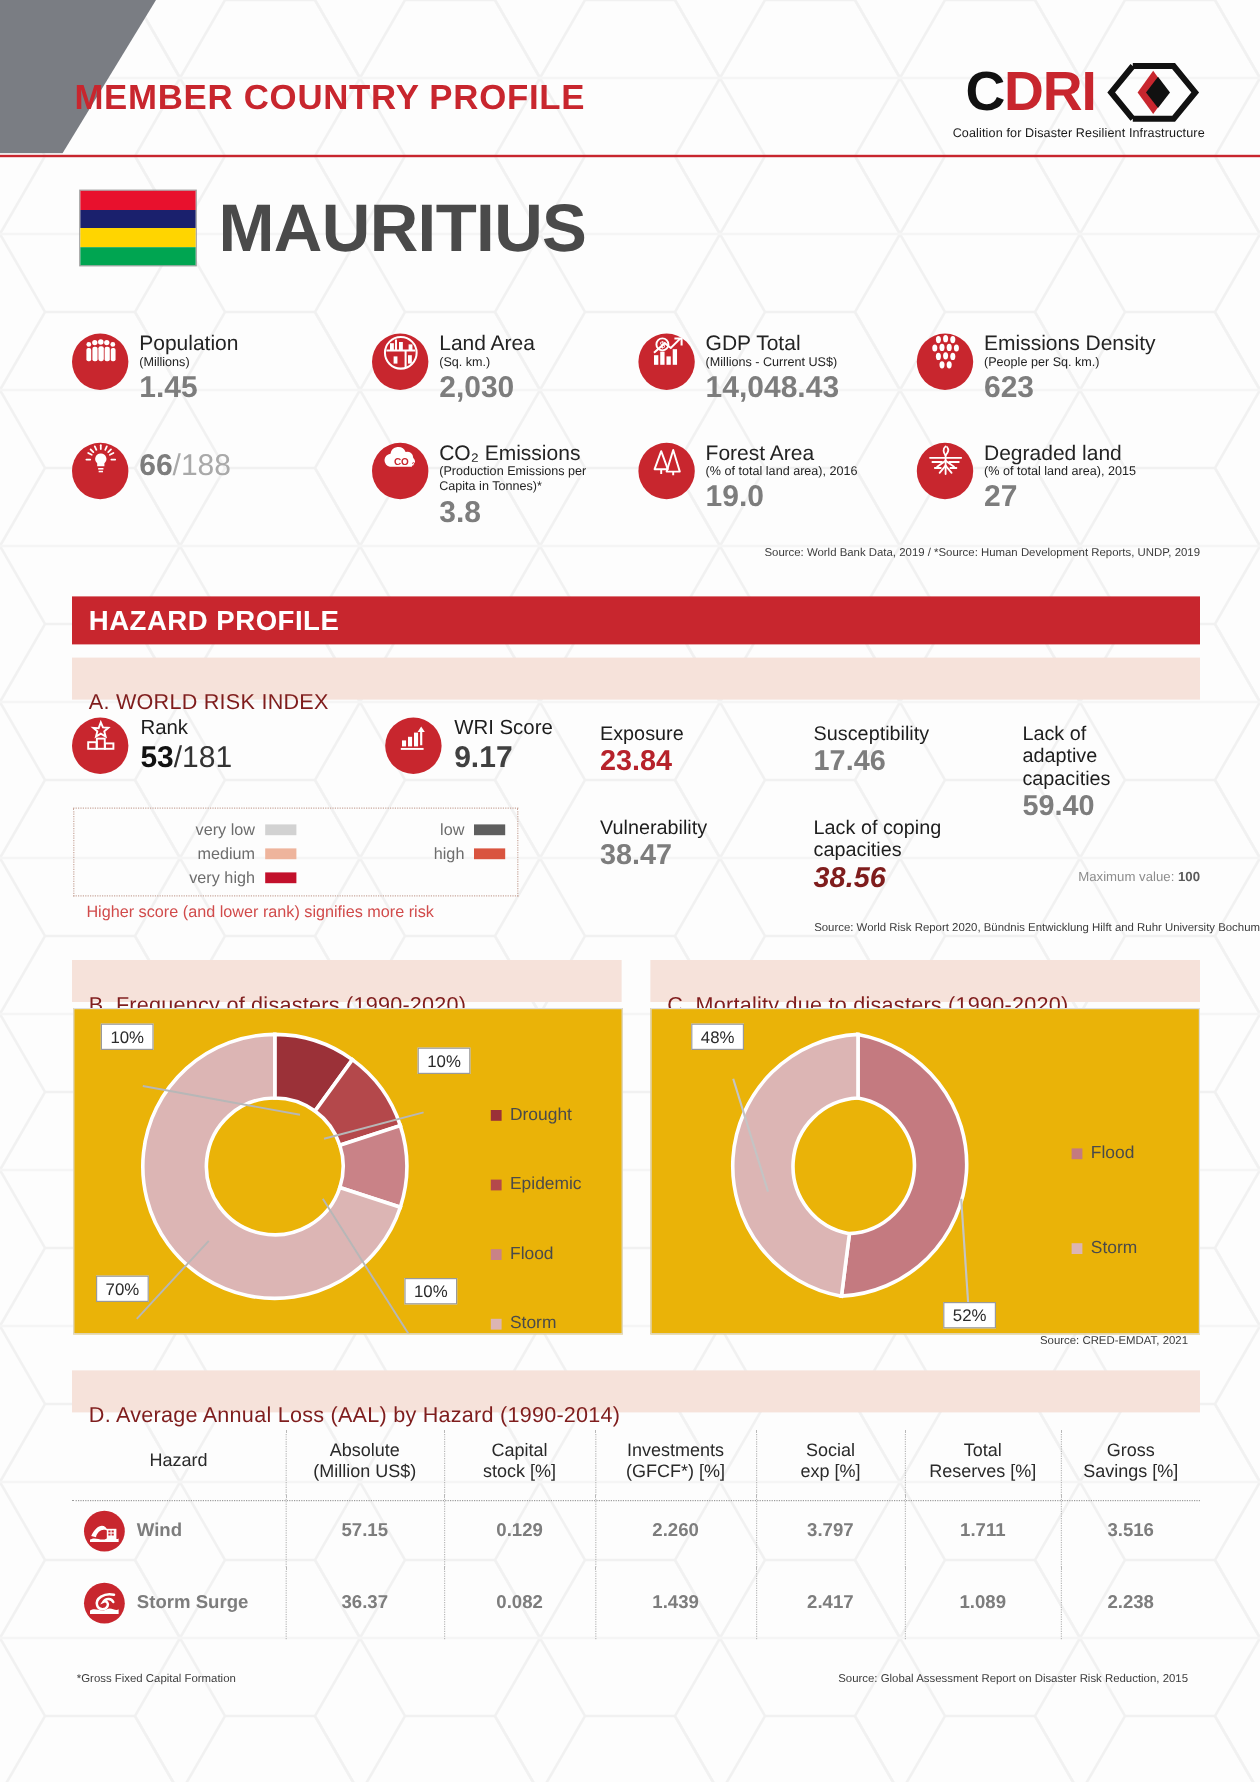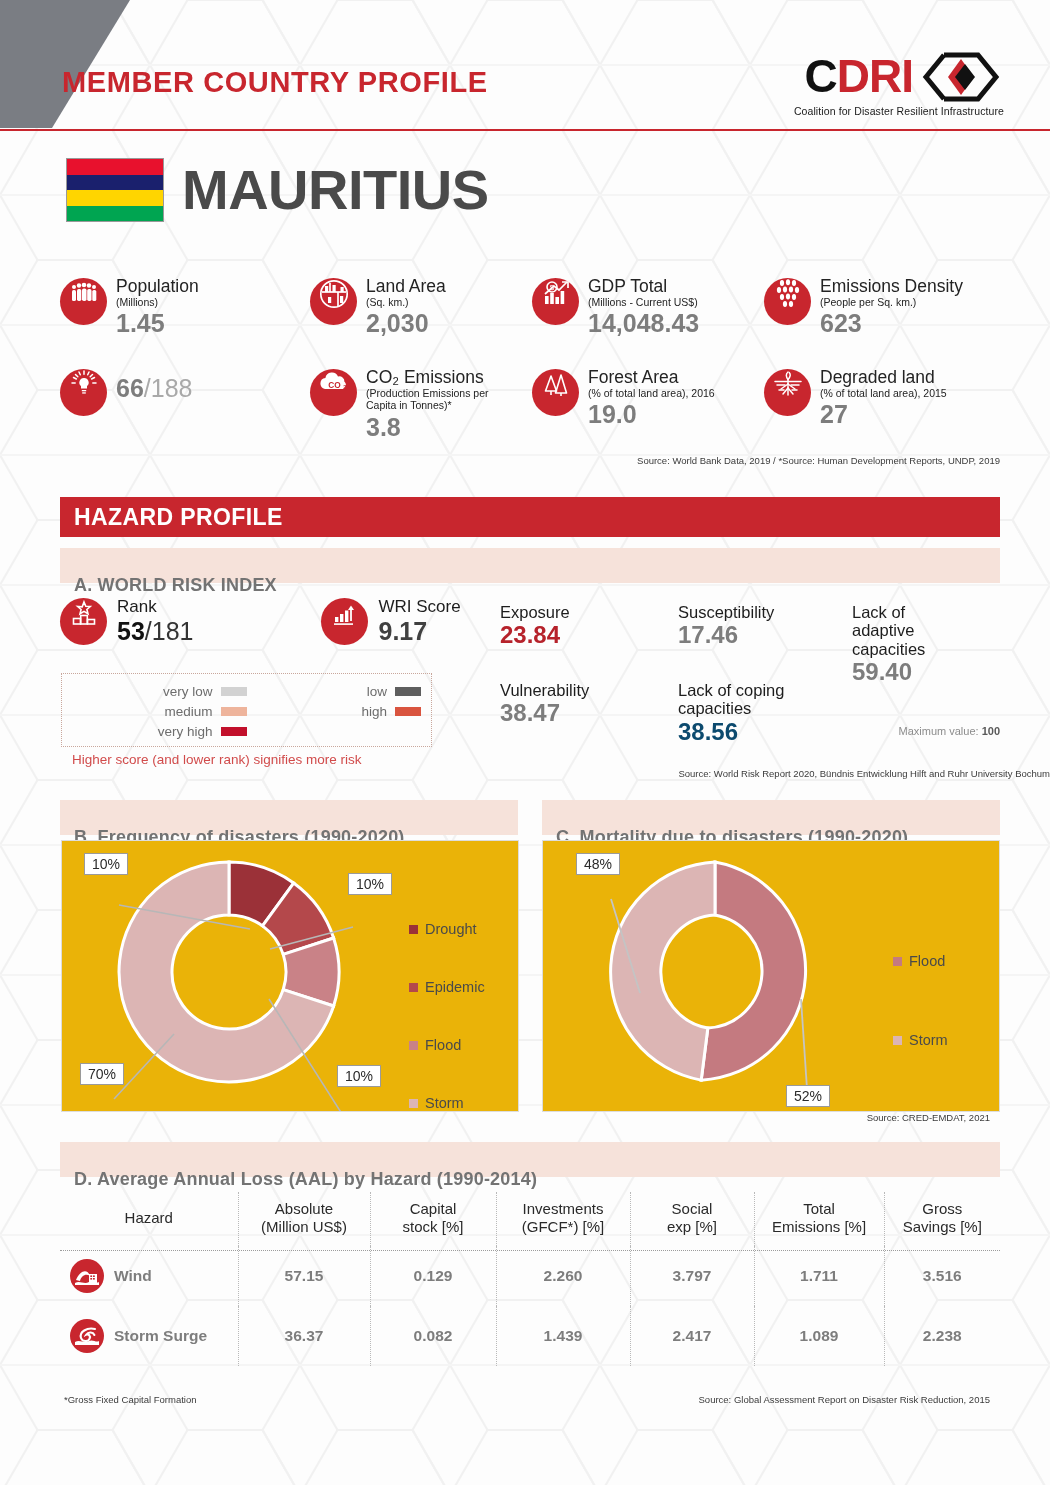--- a/index.html
+++ b/index.html
@@ -48,21 +48,21 @@
   .s-val { font-size:25px; font-weight:bold; color:#7d7d7d; line-height:1.12; margin-top:1px; }
   .s-val .den { font-weight:normal; color:#a9a9a9; }
   .src { font-size:9.5px; color:#3b3b3b; text-align:right; }
 
   
   .banner-red { position:absolute; left:60px; width:940px; height:40px; background:#c8262e;
     display:flex; align-items:center; padding-left:14px; }
   .banner-red span { color:#fff; font-size:23px; font-weight:bold; letter-spacing:.4px; font-stretch:condensed; }
   .banner-pink { position:absolute; left:60px; width:940px; height:35px; background:#f6e2da;
     display:flex; align-items:center; padding-left:14px; }
-  .banner-pink span { color:#737373; font-size:18px; font-weight:bold; letter-spacing:.2px; font-stretch:condensed;margin-top:40px; }
+  .banner-pink span { color:#7f1d1d; font-size:18px; font-weight:normal; letter-spacing:.2px; font-stretch:condensed;margin-top:40px; }
   .banner-pink.half { width:458px; }
 
   
   .wri { position:absolute; left:60px; top:598px; width:940px; }
   .wri-ico-row { display:flex; gap:128px; }
   .wri-box { display:flex; gap:10px; }
   .wri-lab { font-size:17px; color:#1d1d1d; line-height:1.1; }
   .wri-num { font-size:25px; font-weight:bold; color:#111; line-height:1.12; }
   .wri-num .den { font-weight:normal; color:#333; }
   .wri-num.red { color:#404040; }
@@ -73,21 +73,21 @@
   .lg-it { display:flex; align-items:center; justify-content:flex-end; gap:8px; height:20px; }
   .lg-it span { font-size:13.5px; color:#6d6d6d; }
   .lg-sw { width:26px; height:9px; flex:0 0 26px; }
   .lg-note { position:absolute; left:72px; top:752px; font-size:13.5px; color:#d14b4b; }
 
   .metrics { position:absolute; left:500px; top:603px; width:500px; }
   .m-col { position:absolute; }
   .m-lab { font-size:16.5px; color:#1d1d1d; line-height:1.12; }
   .m-val { font-size:24px; font-weight:bold; color:#7d7d7d; line-height:1.15; }
   .m-val.dark-red { color:#b6222b; }
-  .m-val.lt-red { color:#0c4a6e; }
+  .m-val.lt-red { color:#7f1d1d;font-style:italic; }
   .maxv { position:absolute; right:0; top:122px; font-size:11px; color:#8c8c8c; }
   .maxv b { color:#5a5a5a; }
   .src-wri { position:absolute; right:0; top:768px; font-size:9.5px; color:#3b3b3b; }
 
   
   .chart-card { position:absolute; border:1px solid #ddd; background:#eab308; }
   .legend-sq { width:9px; height:9px; display:inline-block; margin-right:7px; vertical-align:middle; }
   .d-legend { position:absolute; font-size:14.5px; color:#4a4a4a; }
   .d-legend div { display:flex; align-items:center; }
   .cal { position:absolute; background:#fff; border:1px solid #9a9a9a; font-size:14px;
@@ -543,21 +543,21 @@
       <th class="vdiv" style="width:134px">
         <div>Investments</div>
         <div>(GFCF*) [%]</div>
       </th>
       <th class="vdiv" style="width:124px">
         <div>Social</div>
         <div>exp [%]</div>
       </th>
       <th class="vdiv" style="width:130px">
         <div>Total</div>
-        <div>Emissions [%]</div>
+        <div>Reserves [%]</div>
       </th>
       <th class="vdiv" style="width:116px">
         <div>Gross</div>
         <div>Savings [%]</div>
       </th>
     </tr>
   </thead>
   <tbody>
     <tr>
       <td style="text-align:left">

